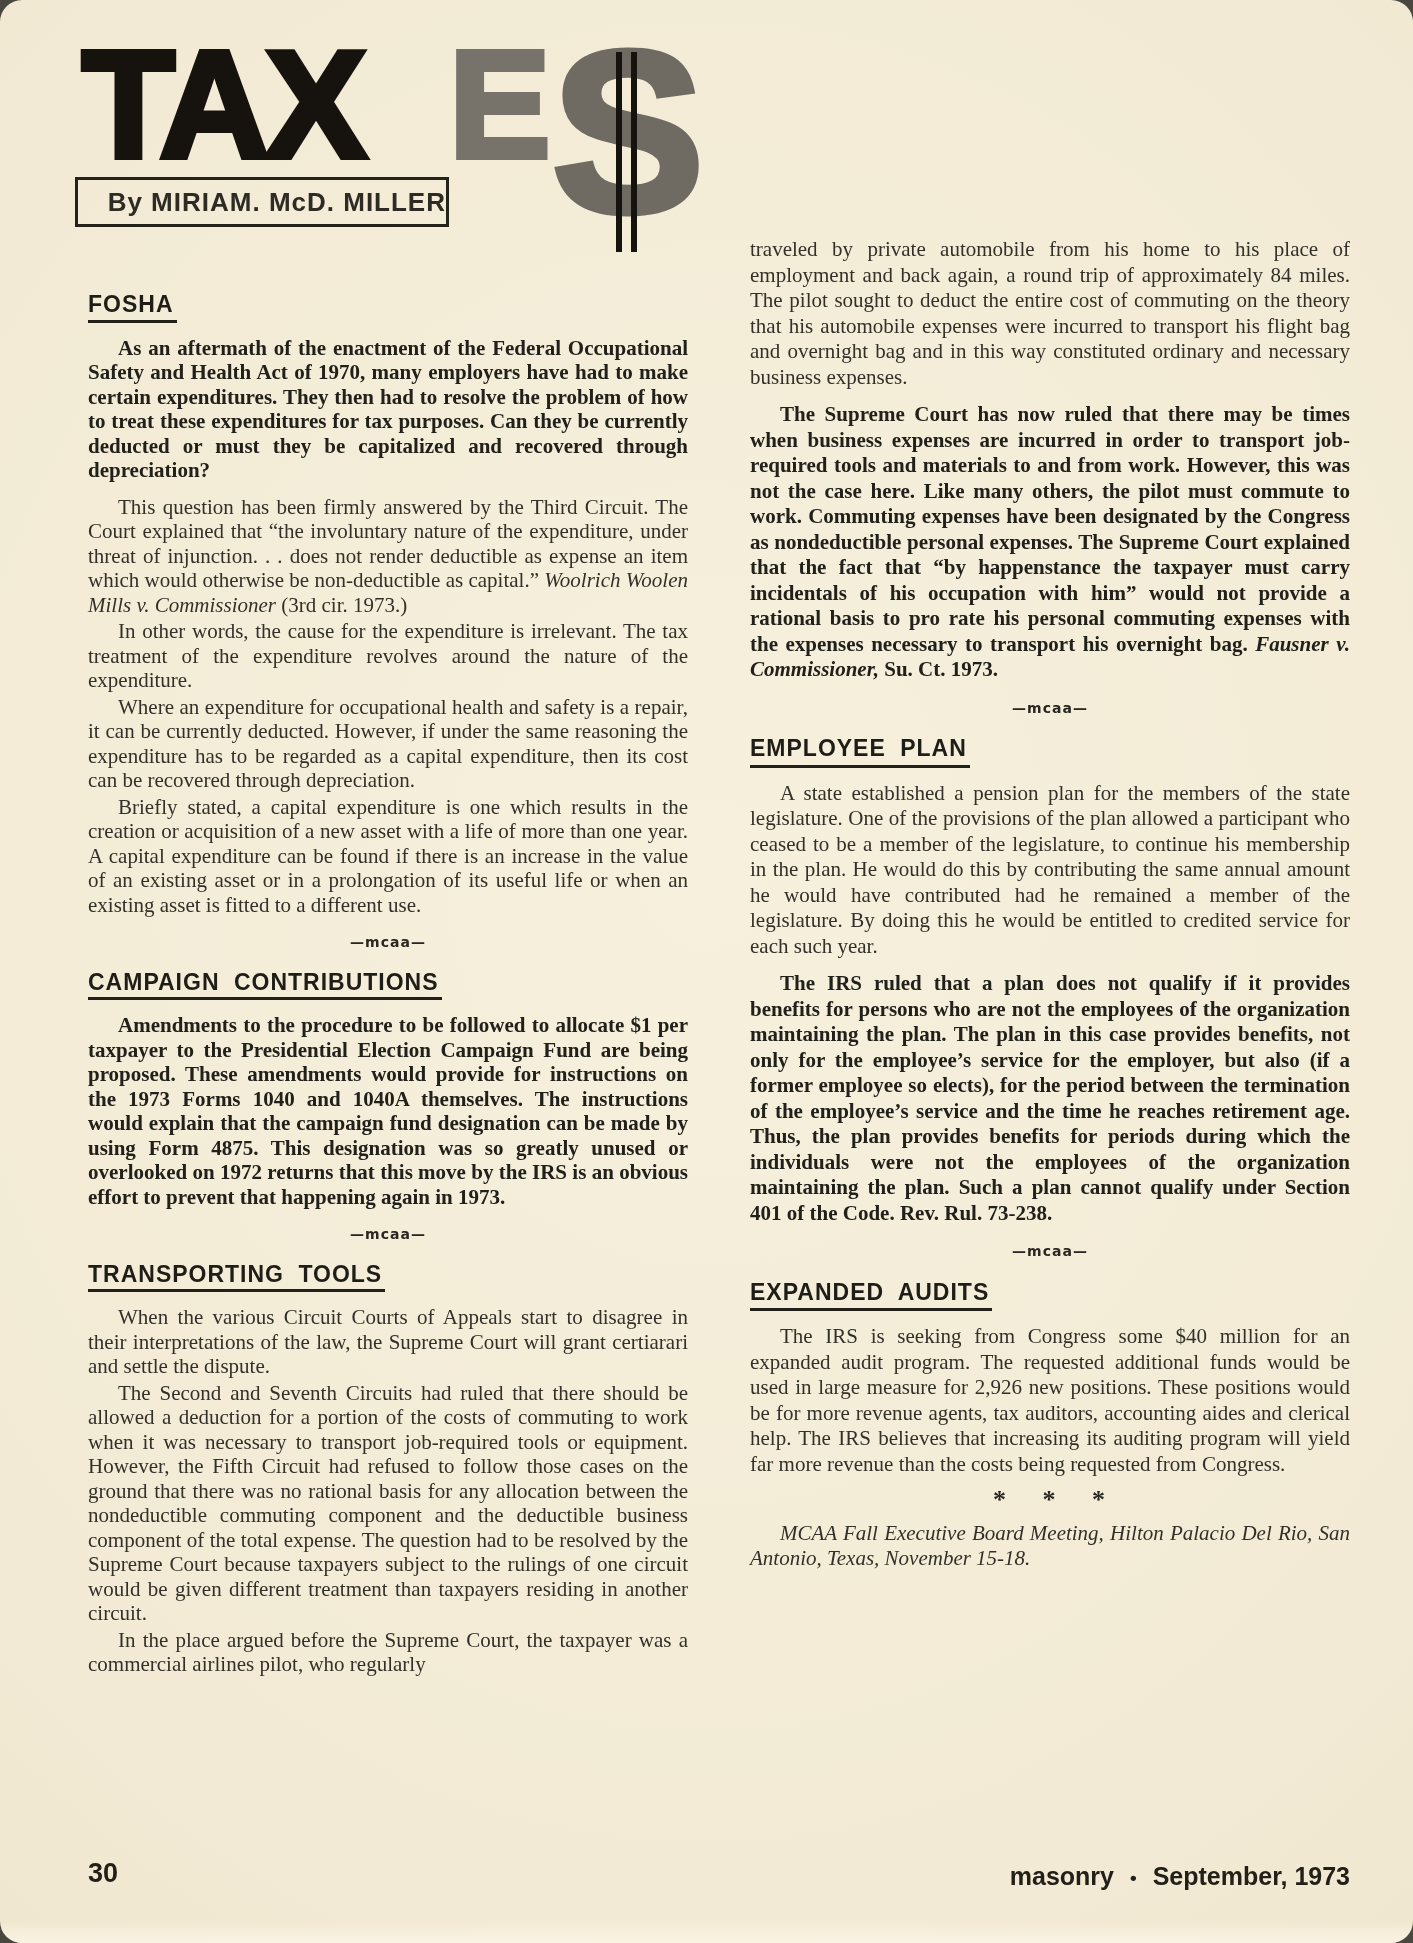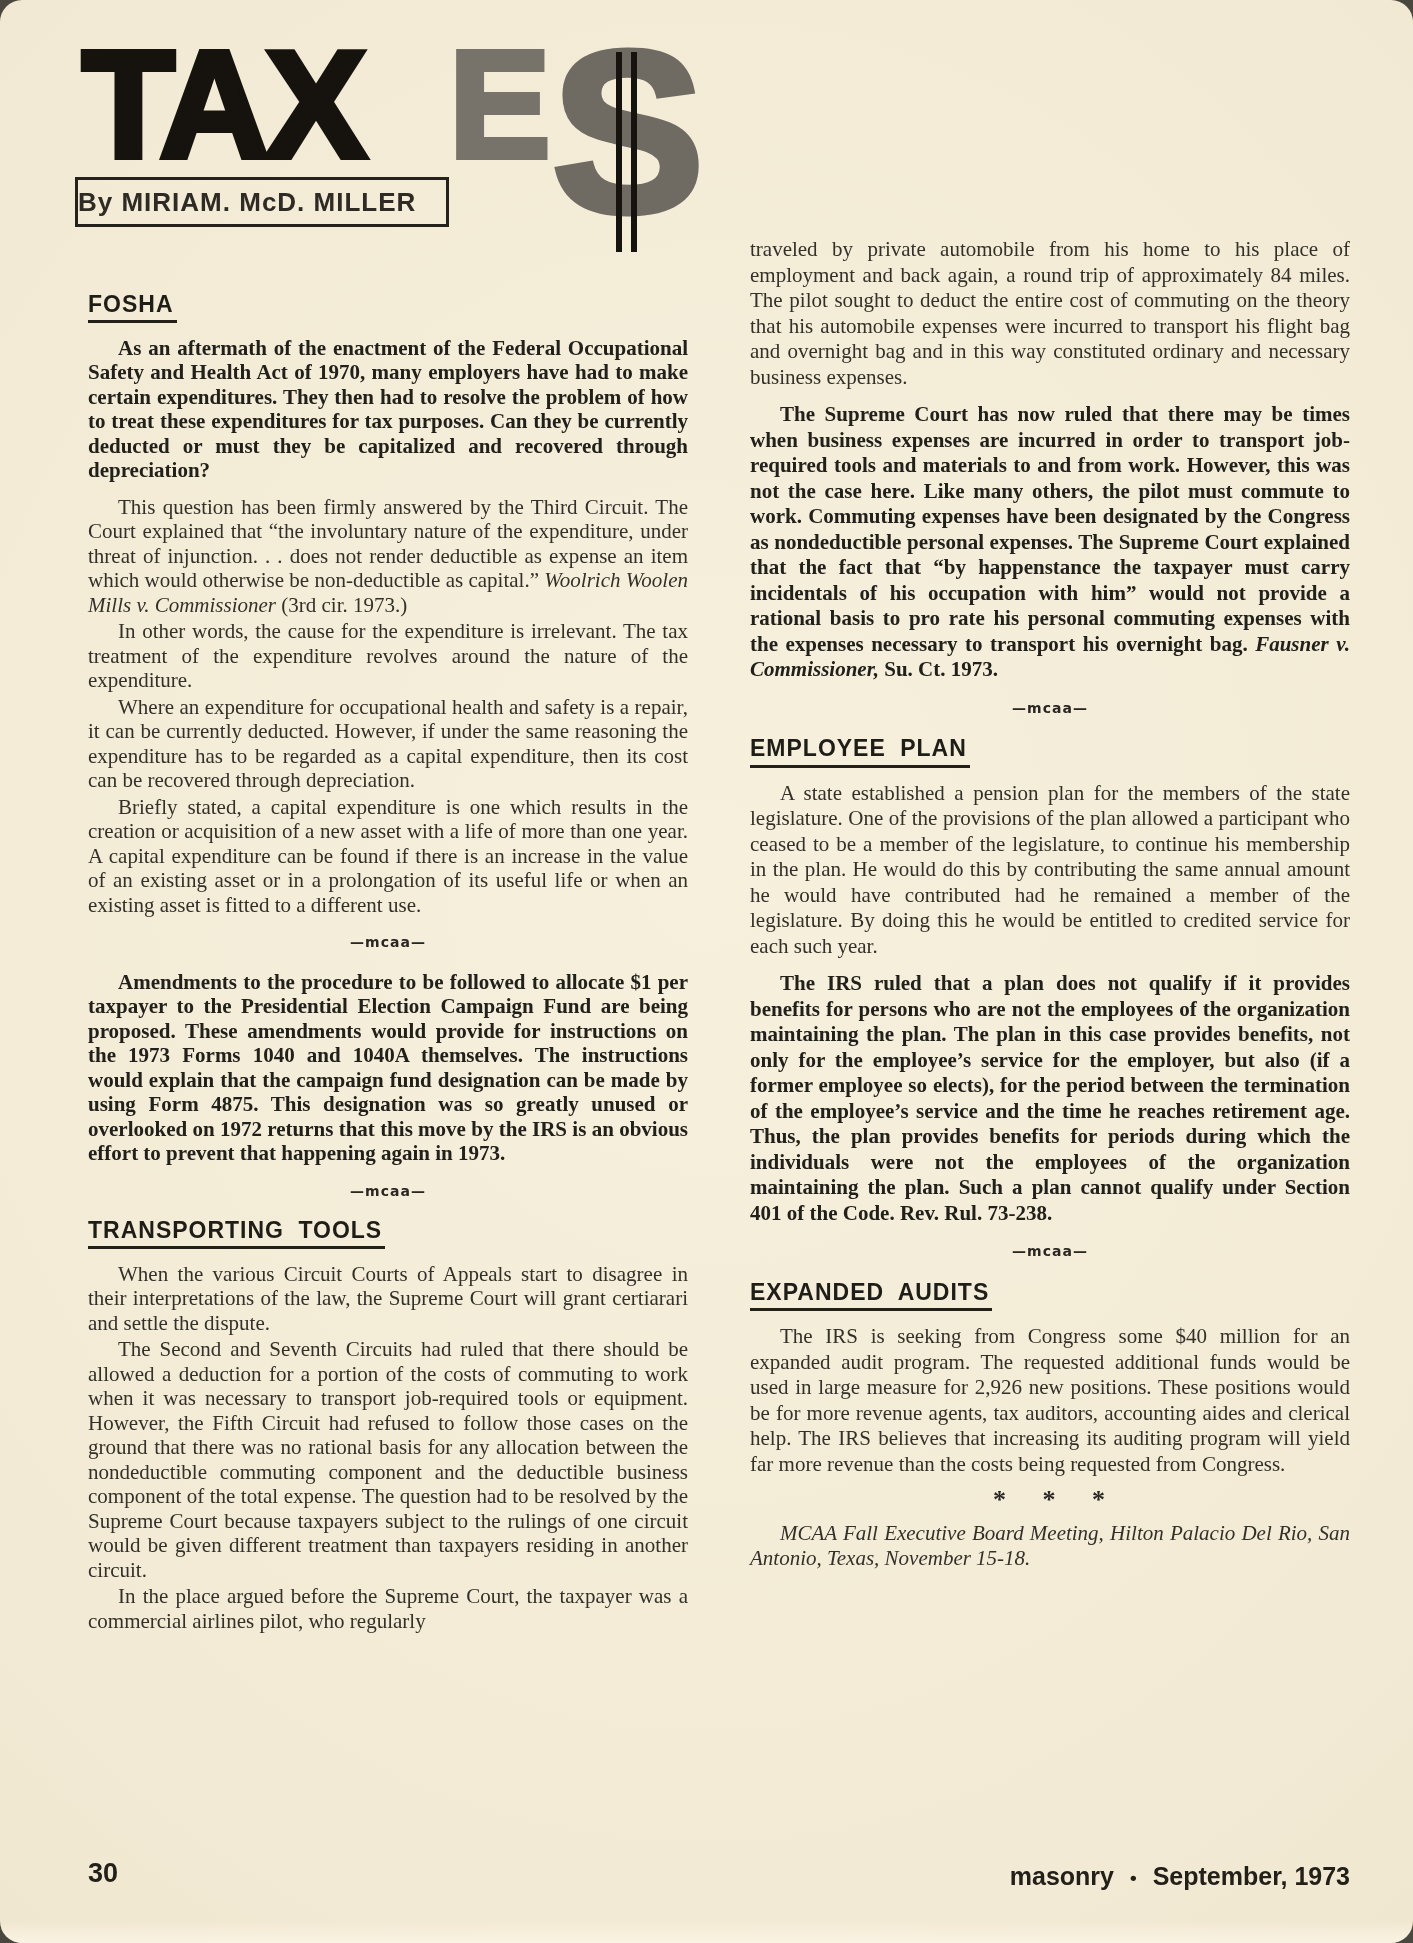--- a/index.html
+++ b/index.html
@@ -19,21 +19,21 @@
                color:#16130e; -webkit-text-stroke:6px #16130e; }
   .logo-e    { position:absolute; left:449px; top:28px; font-size:152px;
                color:#77726a; -webkit-text-stroke:6px #77726a; }
   .logo-s    { position:absolute; left:552px; top:18px; font-size:228px;
                color:#6f6a62; -webkit-text-stroke:7px #6f6a62; }
   .dollar-bar { position:absolute; width:6px; top:52px; height:200px; background:#16130e; }
   .dollar-bar.b1 { left:616px; }
   .dollar-bar.b2 { left:631px; }
   .byline-box {
     position:absolute; left:75px; top:177px; width:368px; height:44px;
-    border:3px solid #25221c; display:flex; align-items:center; justify-content:flex-start;
+    border:3px solid #25221c; display:flex; align-items:center; justify-content:flex-end;
     background:transparent;
   }
   .byline-text { font-family:"Liberation Sans", sans-serif; font-weight:bold;
                  font-size:26px; letter-spacing:1px; color:#2e2b25; }
   
   .col { position:absolute; width:600px; font-size:21px; text-align:justify; }
   .col-left  { left:88px;  top:292px; line-height:24.5px; }
   .col-right { left:750px; top:237px; line-height:25.5px; }
   .section-title { font-family:"Liberation Sans", sans-serif; font-weight:bold;
                    font-size:23px; letter-spacing:1px; word-spacing:7px; color:#1f1d17;
@@ -78,20 +78,21 @@
       <h2 class="section-title"><span>FOSHA</span></h2>
       <p class="bold"><span>As an aftermath of the enactment of the Federal Occupational Safety and Health Act of 1970, many employers have had to make certain expenditures. They then had to resolve the problem of how to treat these expenditures for tax purposes. Can they be currently deducted or must they be capitalized and recovered through depreciation?</span></p>
       <p class="gap-top"><span>This question has been firmly answered by the Third Circuit. The Court explained that “the involuntary nature of the expenditure, under threat of injunction. . . does not render deductible as expense an item which would otherwise be non-deductible as capital.” </span><span class="seg-italic">Woolrich Woolen Mills v. Commissioner</span><span> (3rd cir. 1973.)</span></p>
       <p><span>In other words, the cause for the expenditure is irrelevant. The tax treatment of the expenditure revolves around the nature of the expenditure.</span></p>
       <p><span>Where an expenditure for occupational health and safety is a repair, it can be currently deducted. However, if under the same reasoning the expenditure has to be regarded as a capital expenditure, then its cost can be recovered through depreciation.</span></p>
       <p><span>Briefly stated, a capital expenditure is one which results in the creation or acquisition of a new asset with a life of more than one year. A capital expenditure can be found if there is an increase in the value of an existing asset or in a prolongation of its useful life or when an existing asset is fitted to a different use.</span></p>
       <div class="divider">—mcaa—</div>
     </div>
 
     <div>
+      <h2 class="section-title"><span>CAMPAIGN CONTRIBUTIONS</span></h2>
       <p class="bold"><span>Amendments to the procedure to be followed to allocate $1 per taxpayer to the Presidential Election Campaign Fund are being proposed. These amendments would provide for instructions on the 1973 Forms 1040 and 1040A themselves. The instructions would explain that the campaign fund designation can be made by using Form 4875. This designation was so greatly unused or overlooked on 1972 returns that this move by the IRS is an obvious effort to prevent that happening again in 1973.</span></p>
       <div class="divider">—mcaa—</div>
     </div>
 
     <div>
       <h2 class="section-title"><span>TRANSPORTING TOOLS</span></h2>
       <p><span>When the various Circuit Courts of Appeals start to disagree in their interpretations of the law, the Supreme Court will grant certiarari and settle the dispute.</span></p>
       <p><span>The Second and Seventh Circuits had ruled that there should be allowed a deduction for a portion of the costs of commuting to work when it was necessary to transport job-required tools or equipment. However, the Fifth Circuit had refused to follow those cases on the ground that there was no rational basis for any allocation between the nondeductible commuting component and the deductible business component of the total expense. The question had to be resolved by the Supreme Court because taxpayers subject to the rulings of one circuit would be given different treatment than taxpayers residing in another circuit.</span></p>
       <p><span>In the place argued before the Supreme Court, the taxpayer was a commercial airlines pilot, who regularly</span></p>
     </div>

